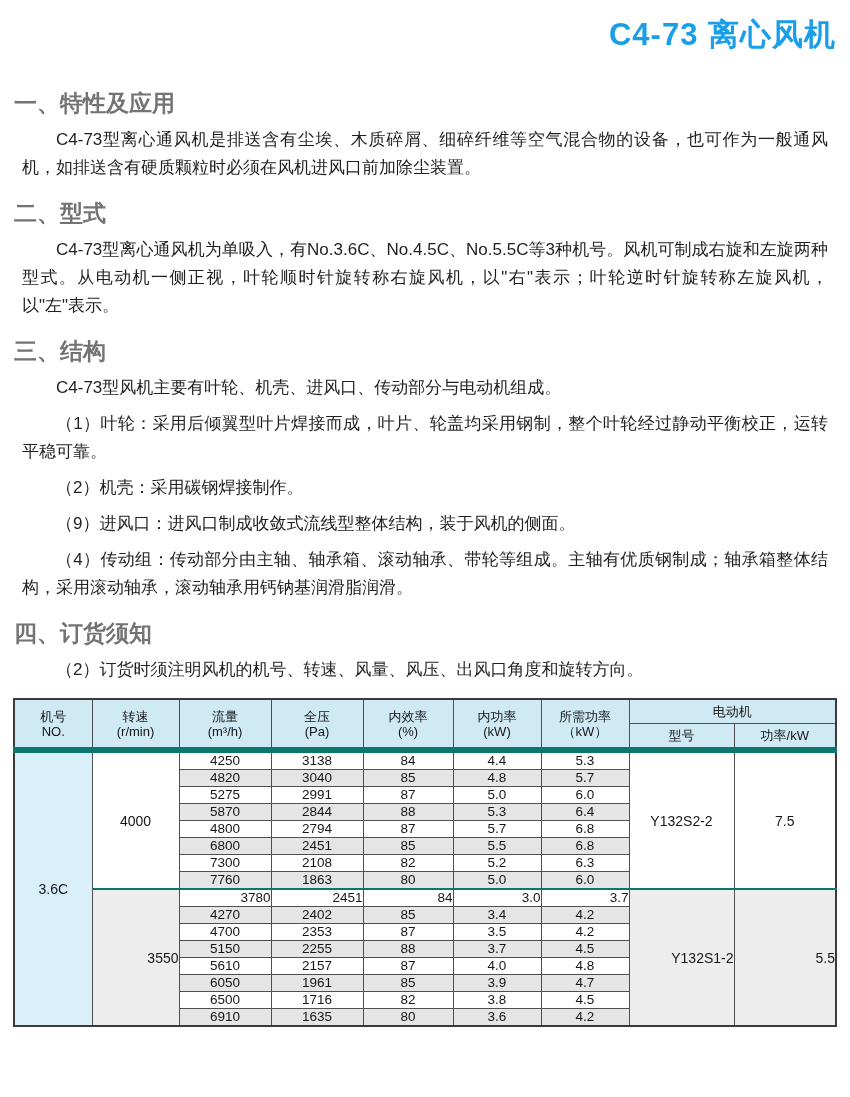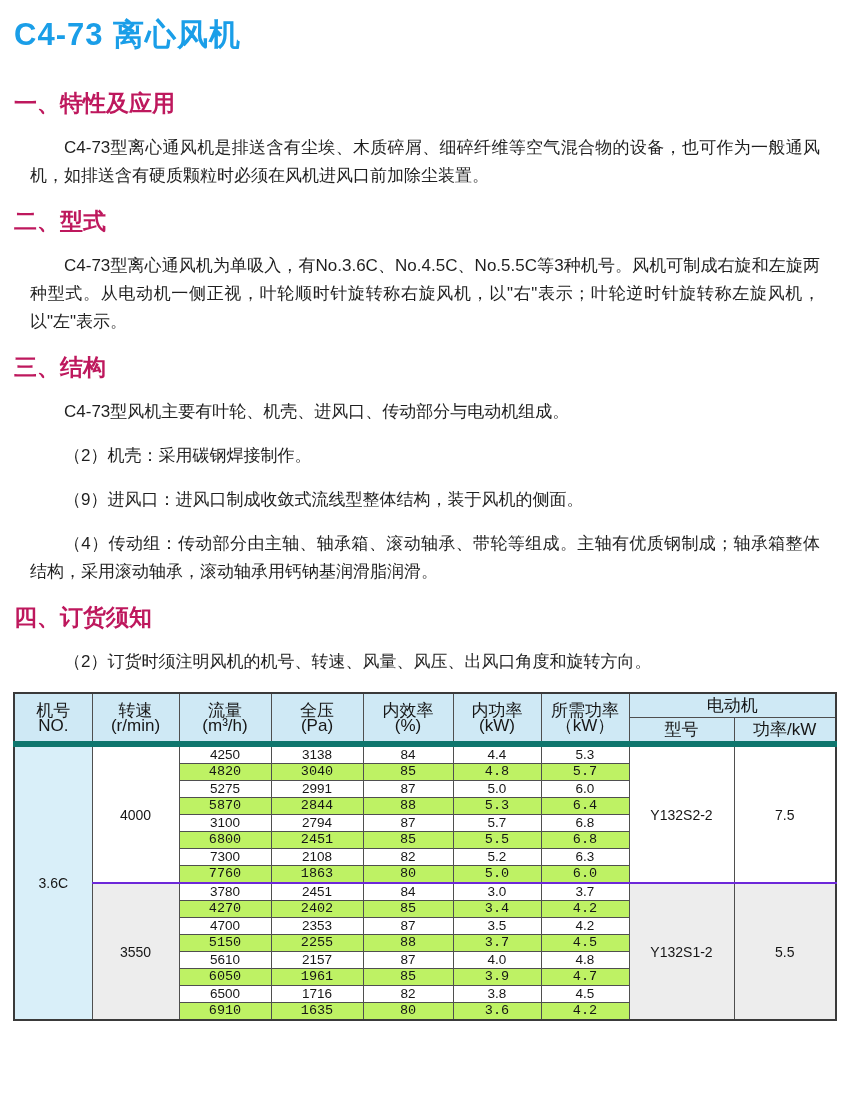--- a/index.html
+++ b/index.html
@@ -14,37 +14,37 @@
   }
   .page {
     width: 850px;
     height: 1097px;
     box-sizing: border-box;
     padding: 0 14px;
     background: #ffffff;
   }
   h1.doc-title {
     margin: 14px 0 0 0;
-    text-align: left;
+    text-align: right;
     font-size: 31px;
     line-height: 42px;
     font-weight: bold;
     color: #1a9ee8;
     letter-spacing: 1px;
   }
   h2.sec {
     margin: 16px 0 0 0;
     font-size: 23px;
     line-height: 30px;
     font-weight: bold;
-    color: #be185d;
+    color: #737373;
   }
   h2.sec.first { margin-top: 32px; }
   p.body-par {
-    margin: 16px;
+    margin: 8px;
     font-size: 17px;
     line-height: 28px;
     text-indent: 2em;
     text-align: justify;
     color: #1f1f1f;
   }
   table.perf {
     margin: 14px 0 0 -1px;
     border-collapse: collapse;
     table-layout: fixed;
@@ -55,54 +55,55 @@
     border: 1px solid #4f4f4f;
     text-align: center;
     vertical-align: middle;
     padding: 0;
     overflow: hidden;
     color: #161616;
   }
   table.perf thead th {
     background: #cfe9f5;
     font-weight: normal;
-    font-size: 17px;
+    font-size: 13px;
     line-height: 15px;
     height: 23px;
   }
   table.perf thead tr.h-top th[rowspan] { height: 47px; }
   table.perf tbody tr { height: 17px; }
   table.perf tbody td {
     font-size: 13.5px;
     line-height: 16px;
     background: #ffffff;
   }
   td.mcol { background: #d9eff9 !important; font-size: 14px !important; margin-left: 37px; }
   td.mg   { font-size: 14px !important; }
   td.g2   { background: #ededed !important; }
-  tr.alt td.d { background: #bef264; font-family: Liberation Mono, monospace; }
+  tr.alt td.d { background: #e5e5e5; }
   tbody tr.body-start td { border-top: 6px solid #0f766e; }
-  tbody tr.gstart td { border-top: 2px solid #6d28d9; }
+  tbody tr.gstart td { border-top: 2px solid #0f766e; text-align: right; }
   .hdr-line { display: inline; }
 </style>
 </head>
 <body>
 
 <div class="page">
 
   <h1 class="doc-title">C4-73 离心风机</h1>
 
   <h2 class="sec first">一、特性及应用</h2>
   <p class="body-par">C4-73型离心通风机是排送含有尘埃、木质碎屑、细碎纤维等空气混合物的设备，也可作为一般通风机，如排送含有硬质颗粒时必须在风机进风口前加除尘装置。</p>
 
   <h2 class="sec">二、型式</h2>
   <p class="body-par">C4-73型离心通风机为单吸入，有No.3.6C、No.4.5C、No.5.5C等3种机号。风机可制成右旋和左旋两种型式。从电动机一侧正视，叶轮顺时针旋转称右旋风机，以"右"表示；叶轮逆时针旋转称左旋风机，以"左"表示。</p>
 
   <h2 class="sec">三、结构</h2>
   <p class="body-par">C4-73型风机主要有叶轮、机壳、进风口、传动部分与电动机组成。</p>
+  <p class="body-par">（1）叶轮：采用后倾翼型叶片焊接而成，叶片、轮盖均采用钢制，整个叶轮经过静动平衡校正，运转平稳可靠。</p>
   <p class="body-par">（2）机壳：采用碳钢焊接制作。</p>
   <p class="body-par">（9）进风口：进风口制成收敛式流线型整体结构，装于风机的侧面。</p>
   <p class="body-par">（4）传动组：传动部分由主轴、轴承箱、滚动轴承、带轮等组成。主轴有优质钢制成；轴承箱整体结构，采用滚动轴承，滚动轴承用钙钠基润滑脂润滑。</p>
 
   <h2 class="sec">四、订货须知</h2>
   <p class="body-par">（2）订货时须注明风机的机号、转速、风量、风压、出风口角度和旋转方向。</p>
 
 
   <table class="perf">
     <colgroup>
@@ -159,21 +160,21 @@
         <td class="d">6.0</td>
       </tr>
       <tr class="alt">
         <td class="d">5870</td>
         <td class="d">2844</td>
         <td class="d">88</td>
         <td class="d">5.3</td>
         <td class="d">6.4</td>
       </tr>
       <tr>
-        <td class="d">3100</td>
+        <td class="d">4800</td>
         <td class="d">2794</td>
         <td class="d">87</td>
         <td class="d">5.7</td>
         <td class="d">6.8</td>
       </tr>
       <tr class="alt">
         <td class="d">6800</td>
         <td class="d">2451</td>
         <td class="d">85</td>
         <td class="d">5.5</td>

